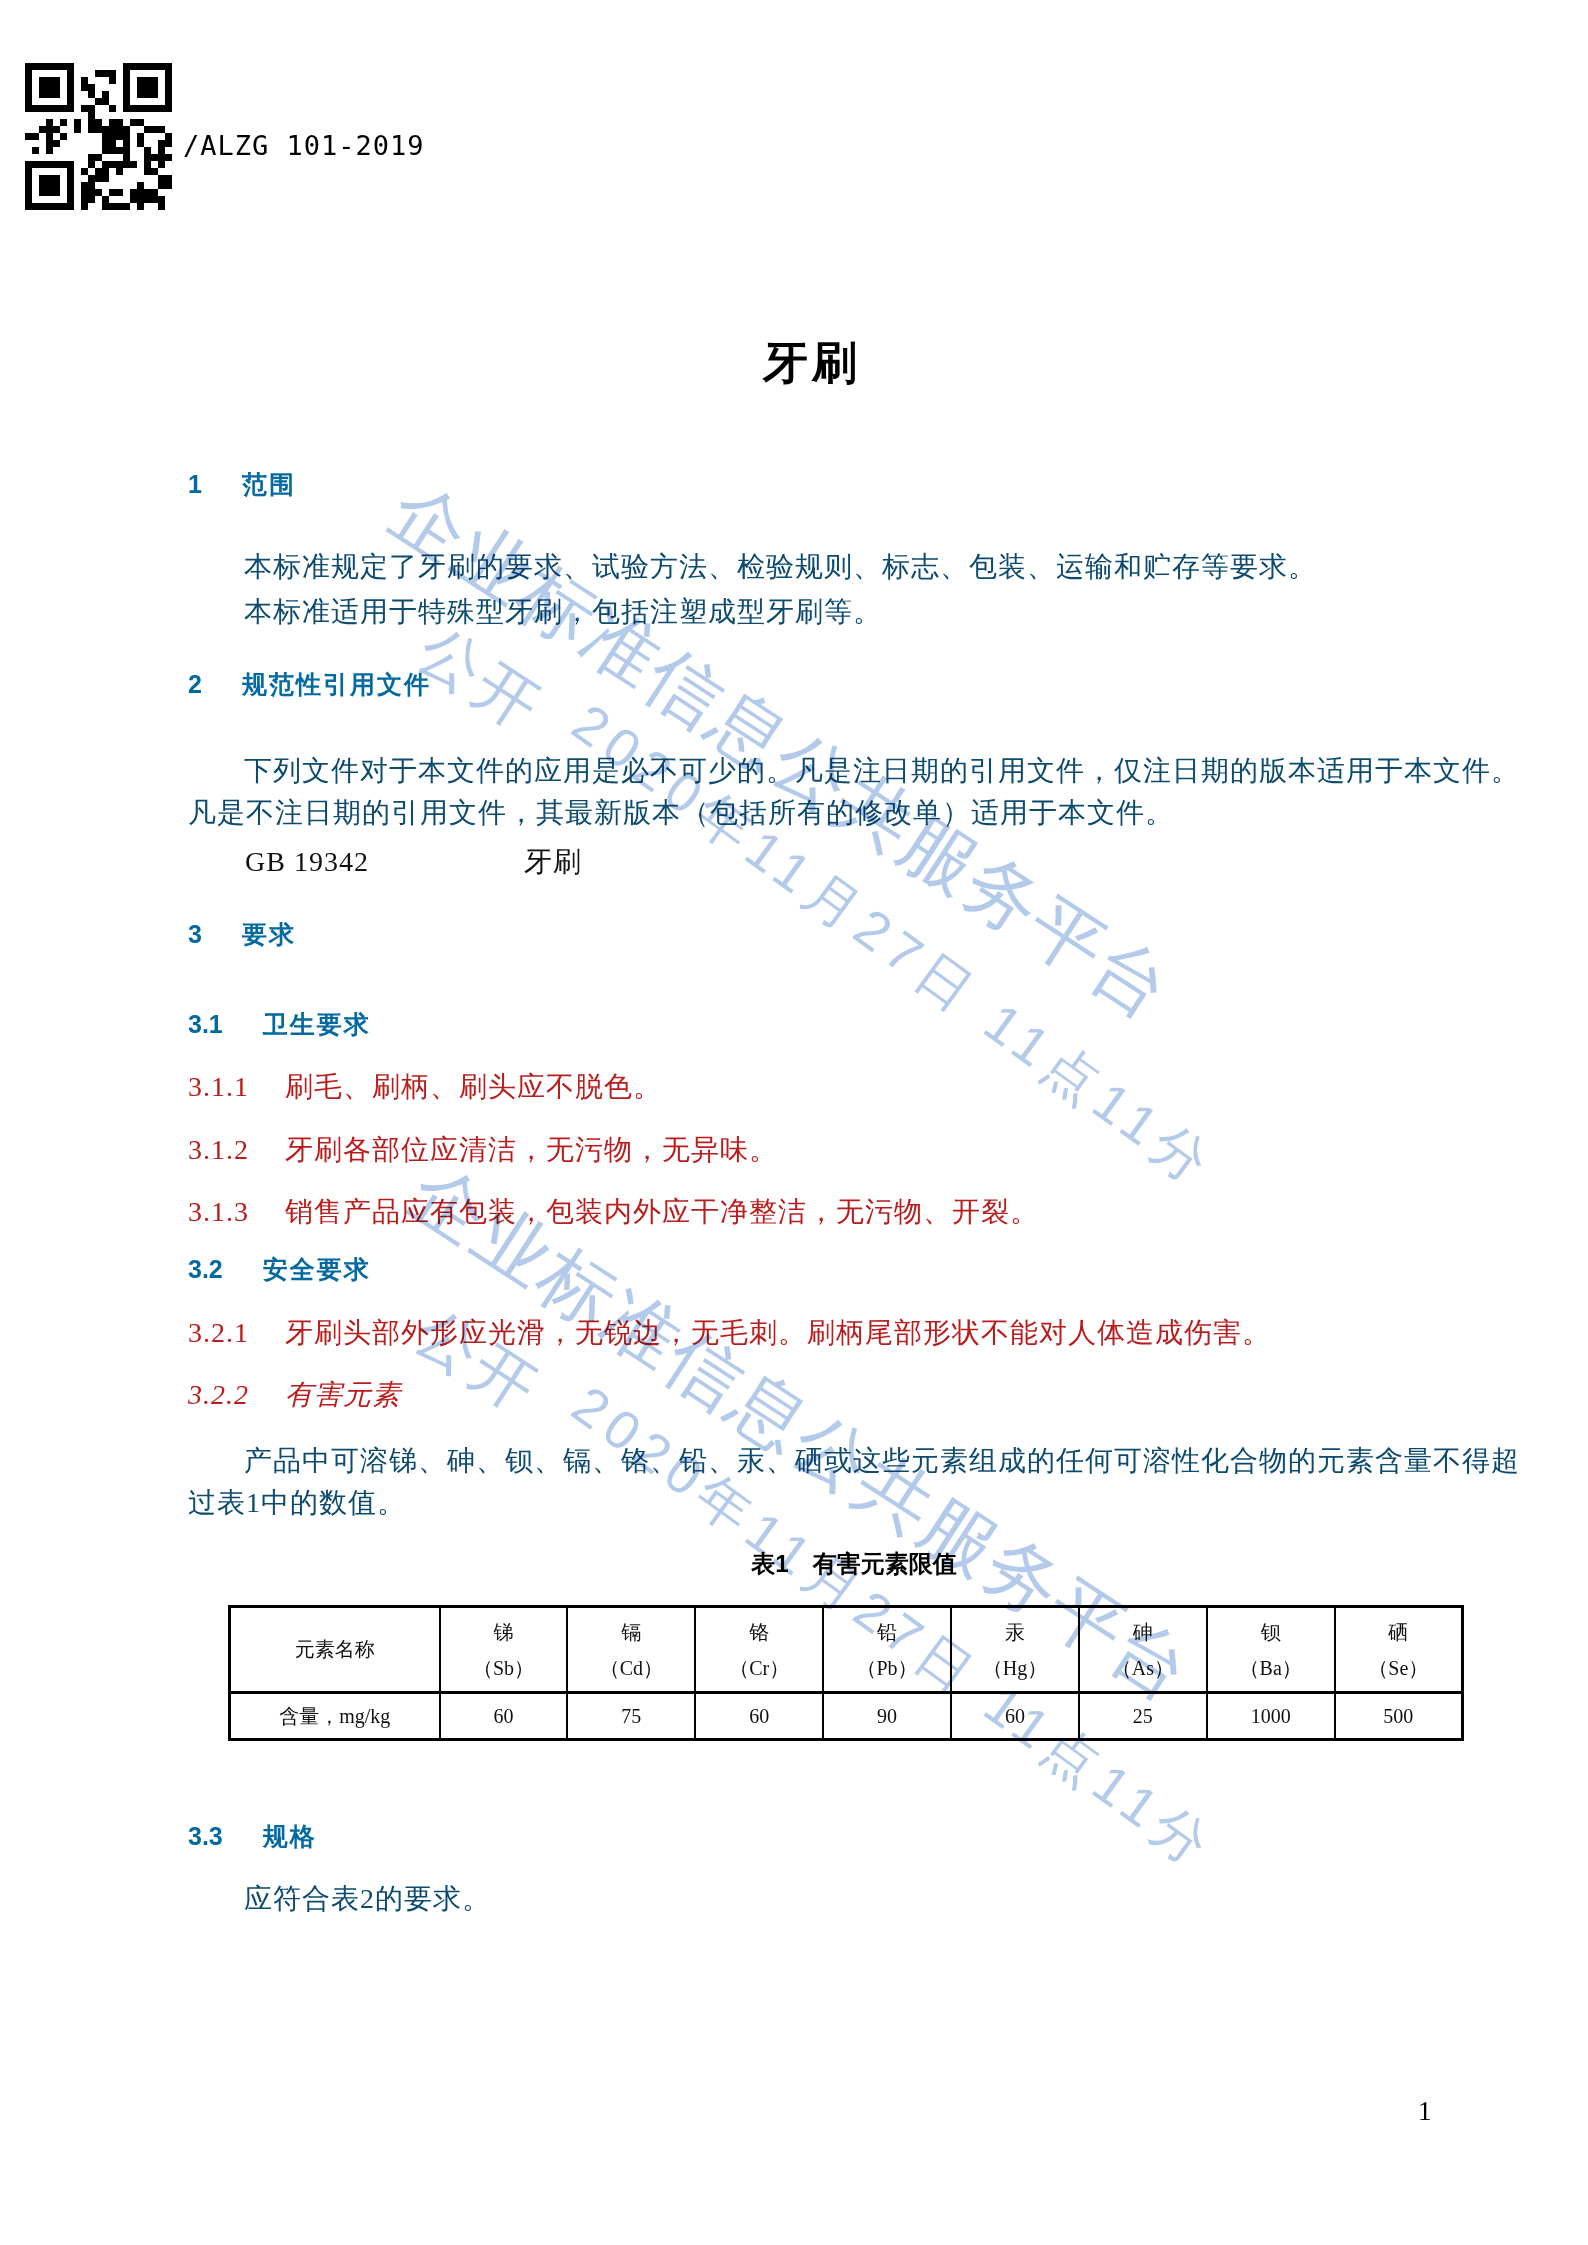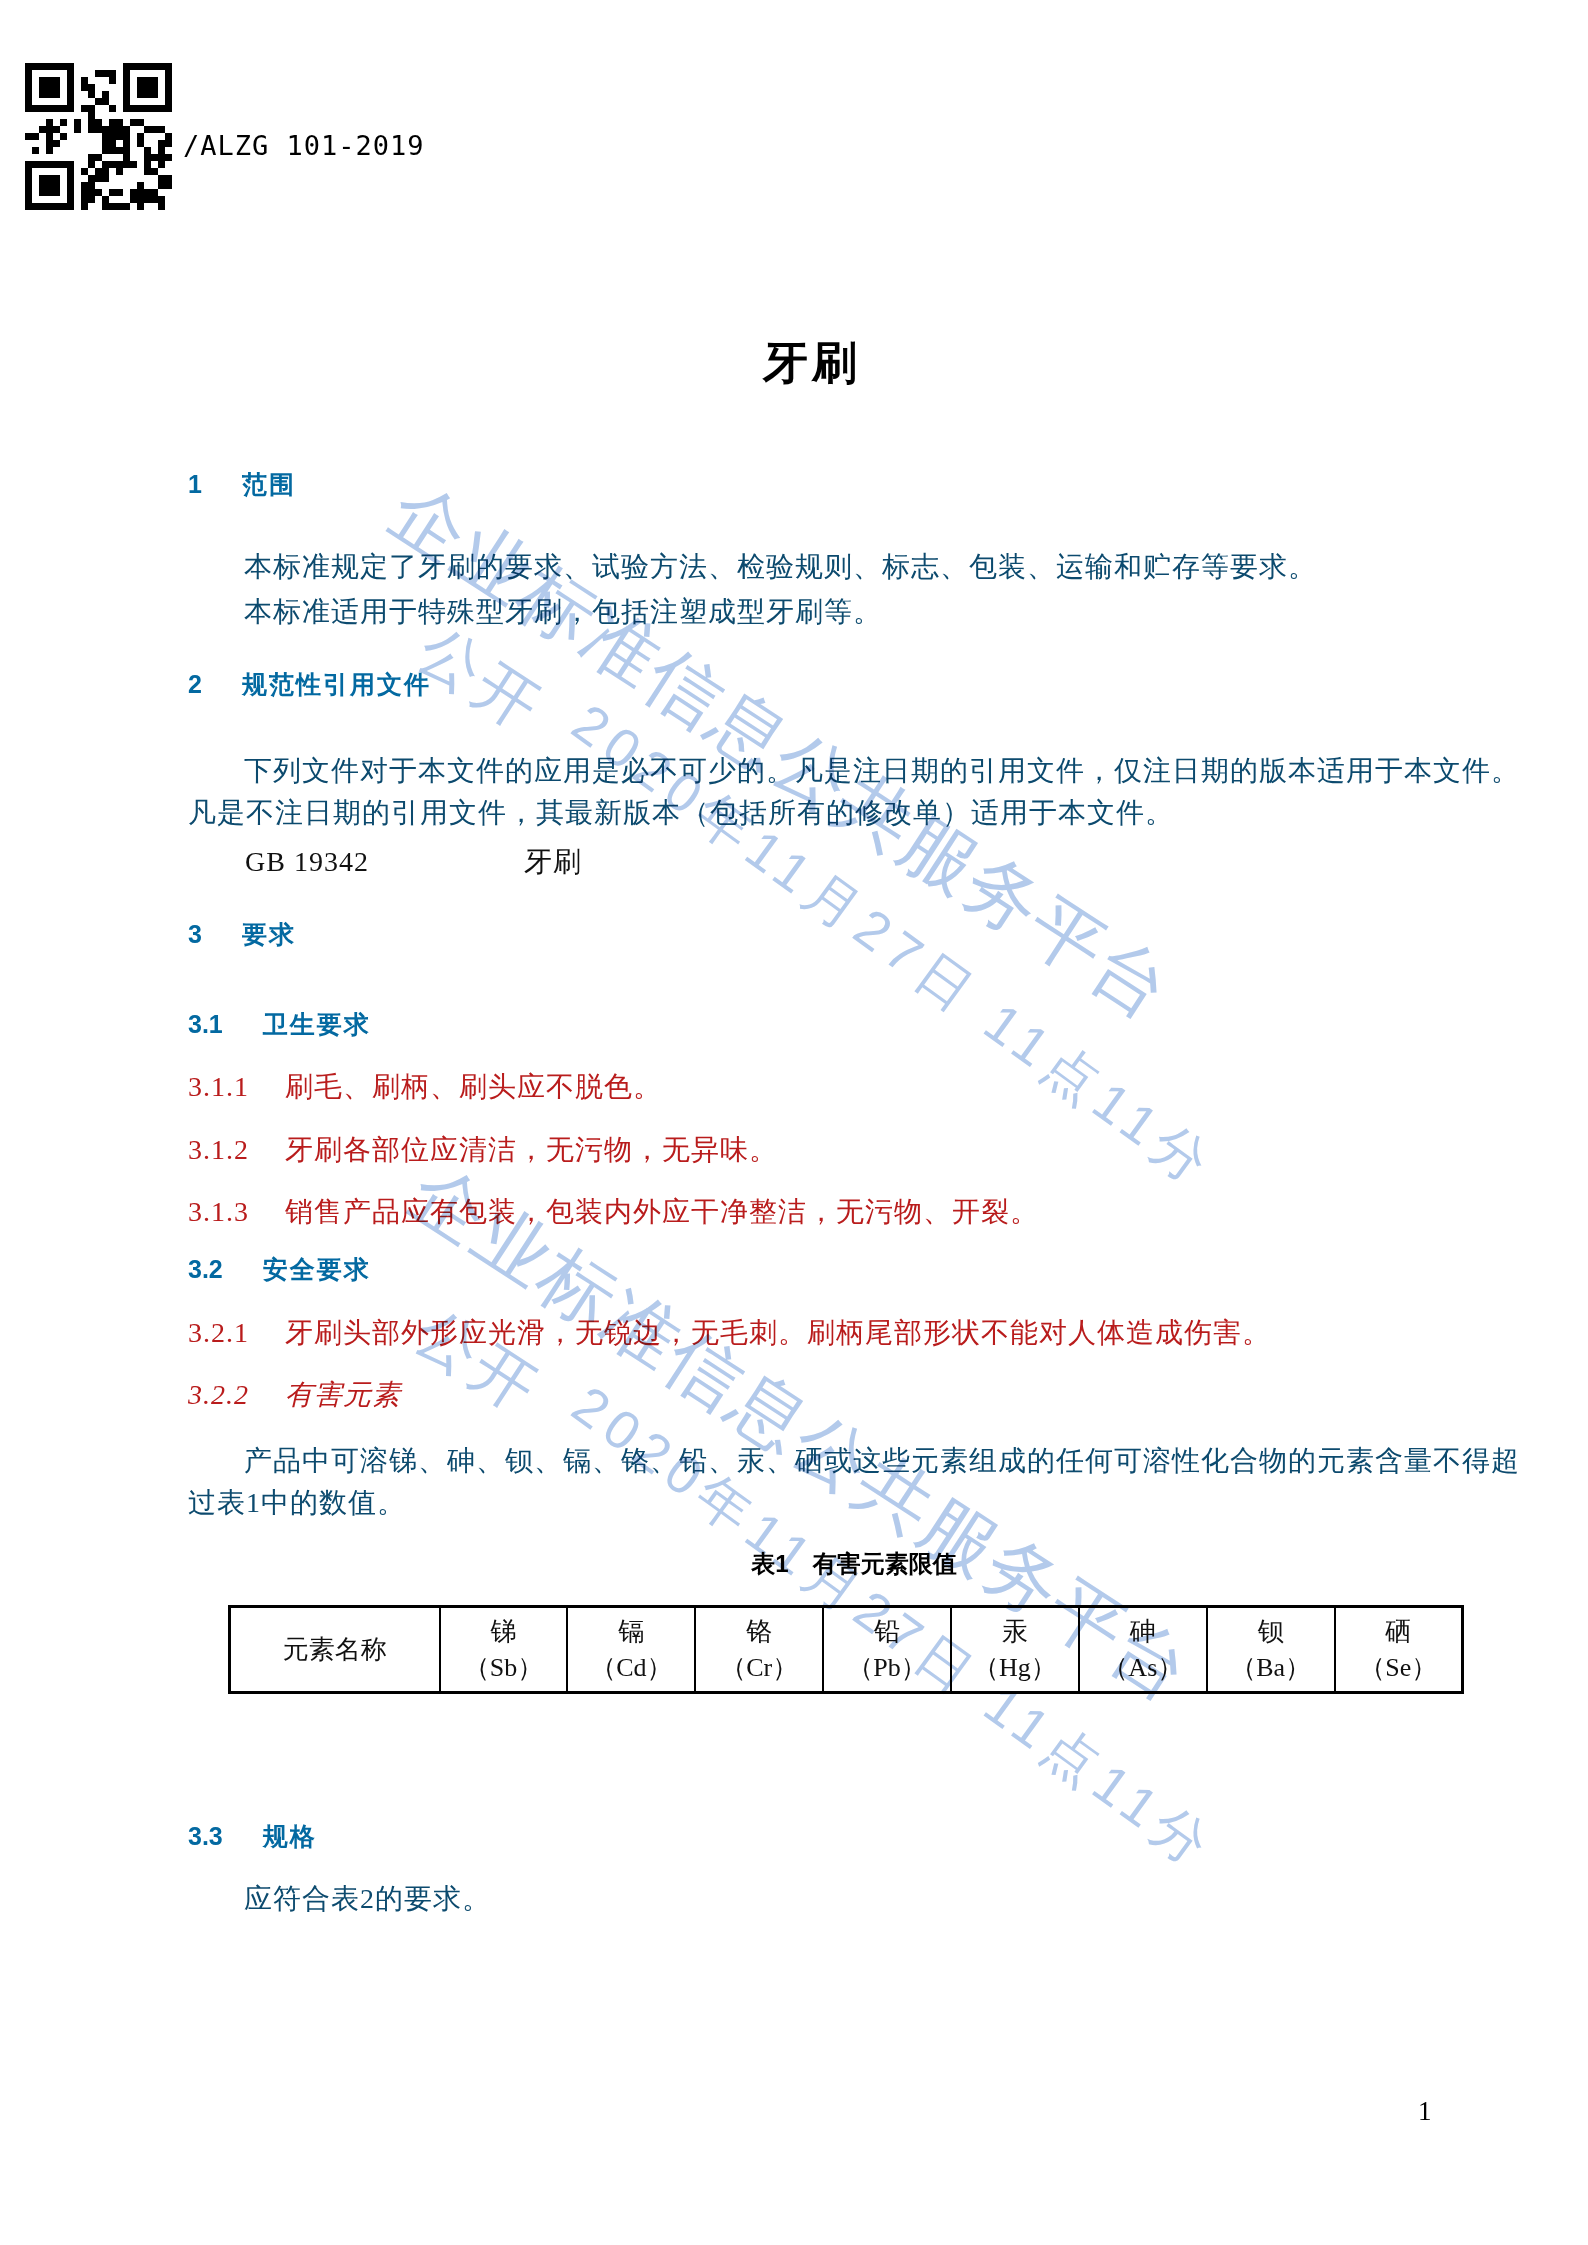--- a/index.html
+++ b/index.html
@@ -45,21 +45,21 @@
   .ref-line .ref-name{display:inline-block;margin-left:155px;}
   
   #tbl1-caption{
     position:absolute;left:236px;top:1548px;width:1236px;text-align:center;
     font-family:"Liberation Sans","DejaVu Sans",sans-serif;
     font-weight:bold;font-size:24px;color:#000;
   }
   table.t1{
     position:absolute;left:228px;top:1605px;width:1236px;
     border-collapse:collapse;table-layout:fixed;
-    font-size:26px;color:#111;
+    font-size:20px;color:#111;
   }
   table.t1 td{
     border-left:2px solid #000;text-align:center;vertical-align:middle;
     padding:0;overflow:hidden;
   }
   table.t1 td:first-child{border-left:none;}
   table.t1 tr.hdr td{height:83px;border-bottom:3px solid #000;}
   table.t1 tr.val td{height:44px;}
   table.t1{border:3px solid #000;}
   .cell-two-line div{line-height:36px;}
@@ -311,20 +311,32 @@
         </td>
         <td class="cell-two-line">
           <div>钡</div>
           <div>（Ba）</div>
         </td>
         <td class="cell-two-line">
           <div>硒</div>
           <div>（Se）</div>
         </td>
       </tr>
+    <tr class="val">
+      <td>含量，mg/kg</td>
+
+    <td>60</td>
+        <td>75</td>
+        <td>60</td>
+        <td>90</td>
+        <td>60</td>
+        <td>25</td>
+        <td>1000</td>
+        <td>500</td>
+      </tr>
   </tbody>
 </table>
 
 <div class="h-sec" style="top:1820px;">
   <span class="num">3.3</span><span class="ttl">规格</span>
 </div>
 <div class="para" style="top:1878px;">应符合表2的要求。</div>
 
 <div id="page-num">1</div>
 

